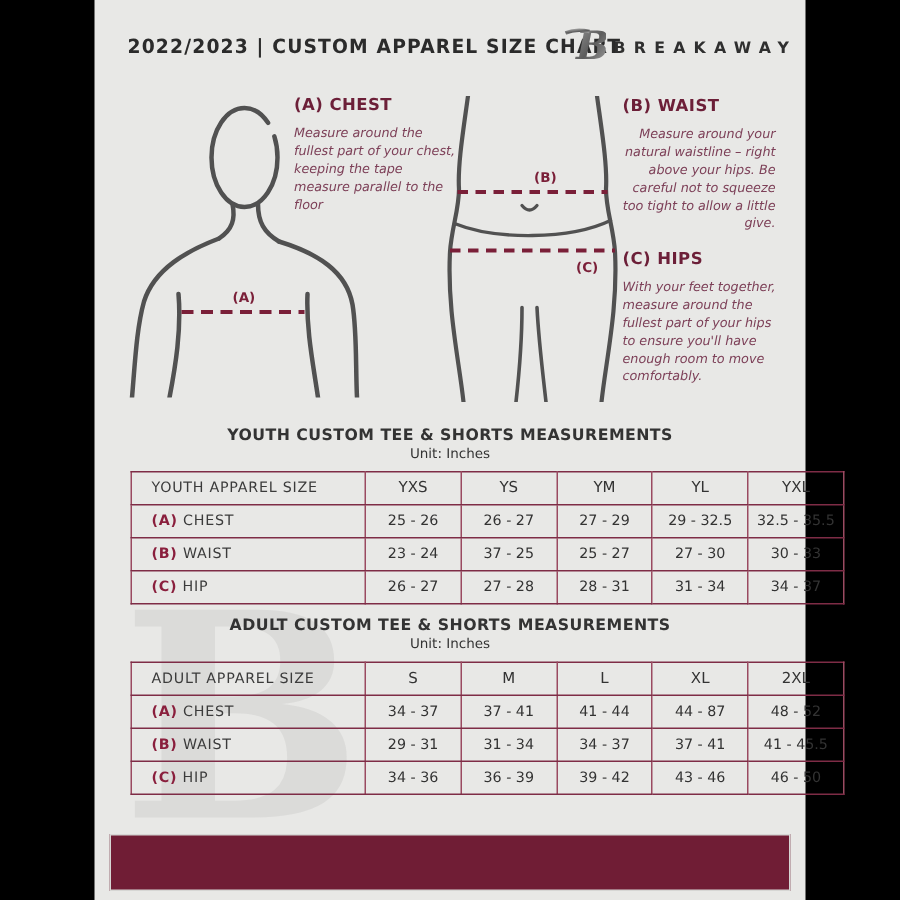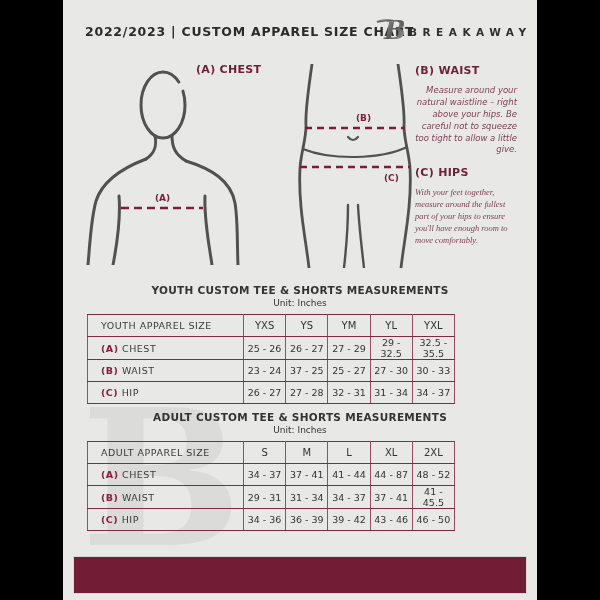--- a/index.html
+++ b/index.html
@@ -24,29 +24,29 @@
   .fig{position:absolute;z-index:1;}
   .fig1{left:22px;top:62px;width:155px;height:203px;}
   .fig2{left:233px;top:64px;width:118px;height:204px;}
   .guide-head{font-size:11px;font-weight:bold;color:#6c1f38;letter-spacing:0.3px;}
   .guide-body{font-size:8.5px;font-style:italic;color:#7d4058;line-height:1.4;}
   .blk-chest{position:absolute;left:133px;top:63px;width:112px;z-index:2;}
   .blk-chest .guide-body{margin-top:8px;}
   .blk-waist{position:absolute;left:352px;top:64px;width:102px;}
   .blk-waist .guide-body{margin-top:8px;text-align:right;}
   .blk-hips{position:absolute;left:352px;top:166px;width:102px;}
-  .blk-hips .guide-body{margin-top:8px;font-family:Liberation Serif, serif;}
+  .blk-hips .guide-body{margin-top:8px;}
 
   
   .tbl-block{position:absolute;left:0;width:474px;z-index:1;}
   .tbl-youth{top:284px;}
   .tbl-adult{top:411px;}
   .tbl-title{text-align:center;font-size:10.5px;font-weight:bold;color:#333;letter-spacing:0.3px;}
   .tbl-unit{text-align:center;font-size:9px;color:#333;margin-top:2px;}
-  table.size{border-collapse:collapse;table-layout:fixed;width:368px;margin:6px 0 0 24px;
+  table.size{border-collapse:collapse;table-layout:fixed;width:476px;margin:6px 0 0 24px;
              background:transparent;}
   table.size th,table.size td{height:21px;padding:0;border-left:1px solid #9a4a61;
              border-right:1px solid #9a4a61;border-top:1.5px solid #7e2c46;
              border-bottom:1.5px solid #7e2c46;font-weight:normal;}
   table.size .c0{width:142px;text-align:left;padding-left:13px;font-size:9.5px;
              letter-spacing:0.5px;color:#3b3b3b;}
   table.size .ch{font-size:10px;font-weight:normal;color:#333;text-align:center;}
   table.size td{font-size:9.5px;color:#333;text-align:center;}
   table.size .pfx{color:#8a1f3d;font-weight:bold;}
   table.size .rl{color:#3b3b3b;letter-spacing:0.5px;}
@@ -101,20 +101,21 @@
         <path d="M62 141 C63 162 66 186 68 204" stroke-width="2.4"></path>
       </g>
       <path d="M9 64 L109 64" stroke="#7a1f38" stroke-width="2.6" stroke-dasharray="7 5" fill="none"></path>
       <path d="M4 103 L114 103" stroke="#7a1f38" stroke-width="2.6" stroke-dasharray="7 5" fill="none"></path>
       <text x="60" y="57" font-size="9" font-weight="bold" fill="#7a1f38">(B)</text>
       <text x="88" y="117" font-size="9" font-weight="bold" fill="#7a1f38">(C)</text>
     </svg>
 
     <div class="blk-chest">
       <div class="guide-head">(A) CHEST</div>
+      <div class="guide-body">Measure around the fullest part of your chest, keeping the tape measure parallel to the floor</div>
     </div>
     <div class="blk-waist">
       <div class="guide-head">(B) WAIST</div>
       <div class="guide-body">Measure around your natural waistline – right above your hips. Be careful not to squeeze too tight to allow a little give.</div>
     </div>
     <div class="blk-hips">
       <div class="guide-head">(C) HIPS</div>
       <div class="guide-body">With your feet together, measure around the fullest part of your hips to ensure you'll have enough room to move comfortably.</div>
     </div>
 
@@ -146,21 +147,21 @@
               <td>23 - 24</td>
               <td>37 - 25</td>
               <td>25 - 27</td>
               <td>27 - 30</td>
               <td>30 - 33</td>
             </tr>
             <tr>
               <th class="c0"><span class="pfx">(C)</span> <span class="rl">HIP</span></th>
               <td>26 - 27</td>
               <td>27 - 28</td>
-              <td>32 - 31</td>
+              <td>28 - 31</td>
               <td>31 - 34</td>
               <td>34 - 37</td>
             </tr>
           </tbody>
         </table>
       </div>
     <div class="tbl-block tbl-adult" id="tblock1">
         <div class="tbl-title">ADULT CUSTOM TEE &amp; SHORTS MEASUREMENTS</div>
         <div class="tbl-unit">Unit: Inches</div>
         <table class="size">

